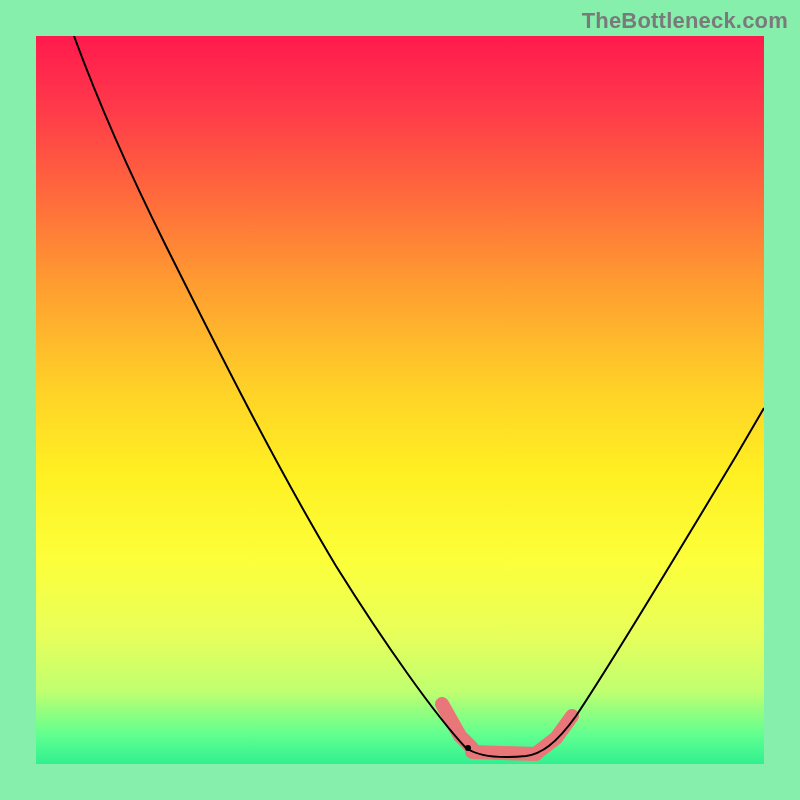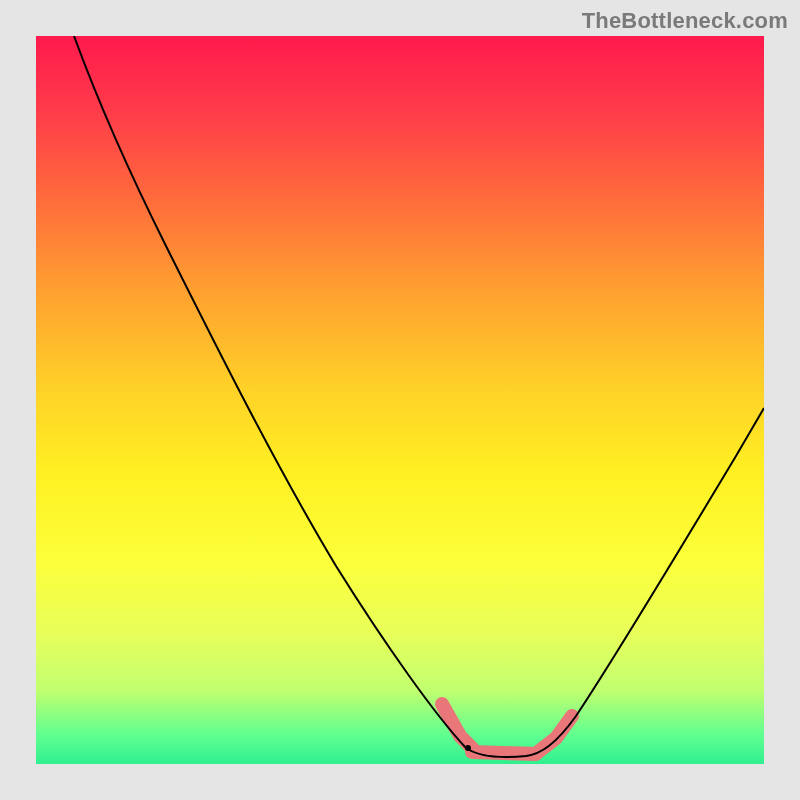--- a/index.html
+++ b/index.html
@@ -8,21 +8,21 @@
     width: 800px;
     height: 800px;
     background: #000;
     overflow: hidden;
     font-family: Arial, Helvetica, sans-serif;
   }
   .frame {
     position: relative;
     width: 800px;
     height: 800px;
-    background: #e5e5e5;
+    background: #86efac;
   }
   .plot-area {
     position: absolute;
     left: 36px;
     top: 36px;
     width: 728px;
     height: 728px;
     background: linear-gradient(to bottom,
       #ff1a4d 0%,
       #ff3a4a 10%,

